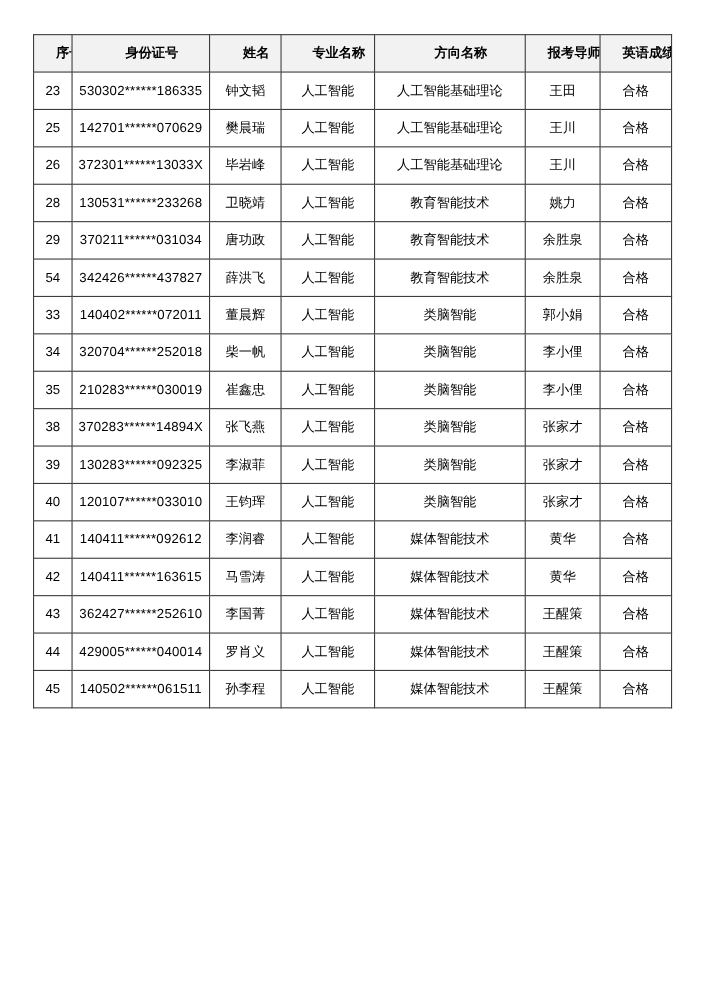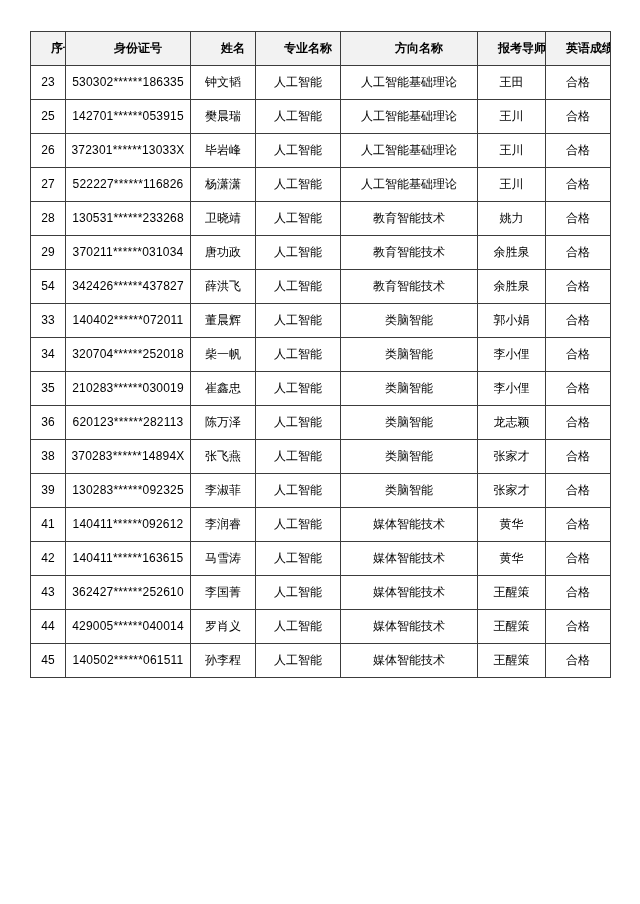--- a/index.html
+++ b/index.html
@@ -78,46 +78,37 @@
           <td class="cell-no">23</td>
           <td class="cell-id">530302******186335</td>
           <td class="cell-name">钟文韬</td>
           <td class="cell-major">人工智能</td>
           <td class="cell-direction">人工智能基础理论</td>
           <td class="cell-advisor">王田</td>
           <td class="cell-score">合格</td>
         </tr>
         <tr>
           <td class="cell-no">25</td>
-          <td class="cell-id">142701******053915</td>
+          <td class="cell-id">142701******070629</td>
           <td class="cell-name">樊晨瑞</td>
           <td class="cell-major">人工智能</td>
           <td class="cell-direction">人工智能基础理论</td>
           <td class="cell-advisor">王川</td>
           <td class="cell-score">合格</td>
         </tr>
         <tr>
           <td class="cell-no">26</td>
           <td class="cell-id">372301******13033X</td>
           <td class="cell-name">毕岩峰</td>
           <td class="cell-major">人工智能</td>
           <td class="cell-direction">人工智能基础理论</td>
           <td class="cell-advisor">王川</td>
           <td class="cell-score">合格</td>
         </tr>
         <tr>
-          <td class="cell-no">27</td>
-          <td class="cell-id">522227******116826</td>
-          <td class="cell-name">杨潇潇</td>
-          <td class="cell-major">人工智能</td>
-          <td class="cell-direction">人工智能基础理论</td>
-          <td class="cell-advisor">王川</td>
-          <td class="cell-score">合格</td>
-        </tr>
-        <tr>
           <td class="cell-no">28</td>
           <td class="cell-id">130531******233268</td>
           <td class="cell-name">卫晓靖</td>
           <td class="cell-major">人工智能</td>
           <td class="cell-direction">教育智能技术</td>
           <td class="cell-advisor">姚力</td>
           <td class="cell-score">合格</td>
         </tr>
         <tr>
           <td class="cell-no">29</td>
@@ -158,41 +149,41 @@
         <tr>
           <td class="cell-no">35</td>
           <td class="cell-id">210283******030019</td>
           <td class="cell-name">崔鑫忠</td>
           <td class="cell-major">人工智能</td>
           <td class="cell-direction">类脑智能</td>
           <td class="cell-advisor">李小俚</td>
           <td class="cell-score">合格</td>
         </tr>
         <tr>
-          <td class="cell-no">36</td>
-          <td class="cell-id">620123******282113</td>
-          <td class="cell-name">陈万泽</td>
-          <td class="cell-major">人工智能</td>
-          <td class="cell-direction">类脑智能</td>
-          <td class="cell-advisor">龙志颖</td>
-          <td class="cell-score">合格</td>
-        </tr>
-        <tr>
           <td class="cell-no">38</td>
           <td class="cell-id">370283******14894X</td>
           <td class="cell-name">张飞燕</td>
           <td class="cell-major">人工智能</td>
           <td class="cell-direction">类脑智能</td>
           <td class="cell-advisor">张家才</td>
           <td class="cell-score">合格</td>
         </tr>
         <tr>
           <td class="cell-no">39</td>
           <td class="cell-id">130283******092325</td>
           <td class="cell-name">李淑菲</td>
+          <td class="cell-major">人工智能</td>
+          <td class="cell-direction">类脑智能</td>
+          <td class="cell-advisor">张家才</td>
+          <td class="cell-score">合格</td>
+        </tr>
+        <tr>
+          <td class="cell-no">40</td>
+          <td class="cell-id">120107******033010</td>
+          <td class="cell-name">王钧珲</td>
           <td class="cell-major">人工智能</td>
           <td class="cell-direction">类脑智能</td>
           <td class="cell-advisor">张家才</td>
           <td class="cell-score">合格</td>
         </tr>
         <tr>
           <td class="cell-no">41</td>
           <td class="cell-id">140411******092612</td>
           <td class="cell-name">李润睿</td>
           <td class="cell-major">人工智能</td>

